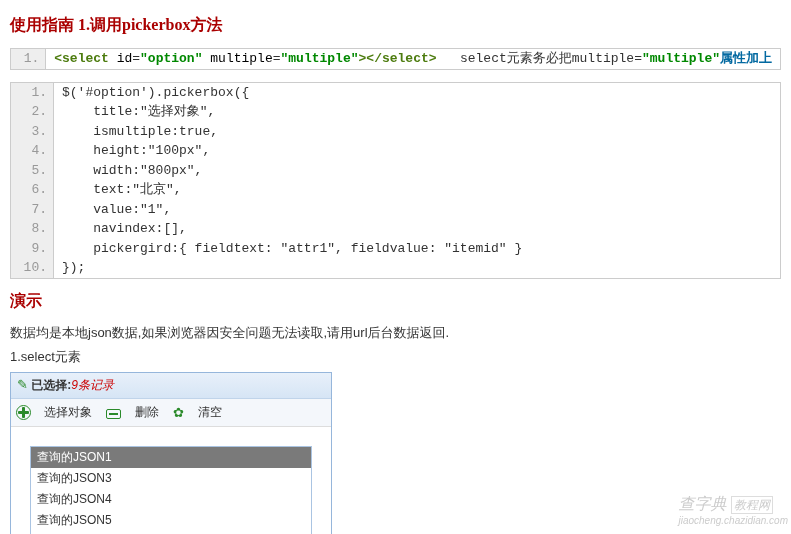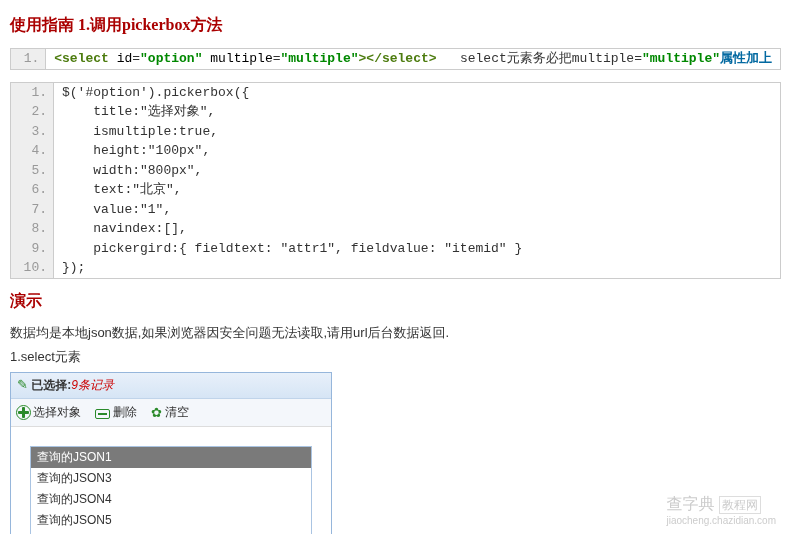--- a/index.html
+++ b/index.html
@@ -64,21 +64,21 @@
 .pickerbox-header .count { color: #c00; font-style: italic; }
 .pickerbox-toolbar {
   background: #f4f7fb;
   padding: 5px 6px;
   font-size: 12px;
   border-bottom: 1px solid #ddd;
   display: flex;
   gap: 14px;
   align-items: center;
 }
-.tool-btn { display: flex; align-items: center; gap: 3px; cursor: pointer; }
+.tool-btn { display: flex; align-items: center; gap: 14px; cursor: pointer; }
 .icon { display: inline-block; width: 14px; height: 14px; }
 .icon-pencil { font-size: 13px; color: #2a8a2a; }
 .icon-plus {
   width: 13px; height: 13px; position: relative;
 }
 .icon-plus::before, .icon-plus::after {
   content: ""; position: absolute; background: #2a8a2a;
 }
 .icon-plus::before { left: 5px; top: 1px; width: 3px; height: 11px; border-radius: 1px; }
 .icon-plus::after { top: 5px; left: 1px; height: 3px; width: 11px; border-radius: 1px; }
@@ -94,25 +94,26 @@
   border: 1px solid #aac4e2;
   margin: 19px;
   height: 100px;
   overflow-y: scroll;
   font-size: 12px;
 }
 .pickerbox-list .item { padding: 2px 6px; }
 .pickerbox-list .item.selected { background: #7a7a7a; color: #fff; }
 .watermark {
   position: absolute;
-  right: 15px;
+  right: 3px;
   bottom: 8px;
   color: #ccc;
   font-size: 16px;
   font-family: "Microsoft YaHei", sans-serif;
+  font-style: italic;
 }
 .watermark small { display: block; font-size: 10px; color: #ccc; }
 </style>
 </head>
 <body>
 
 <h2>使用指南 1.调用pickerbox方法</h2>
 
 <table class="code-block">
 <tbody>

